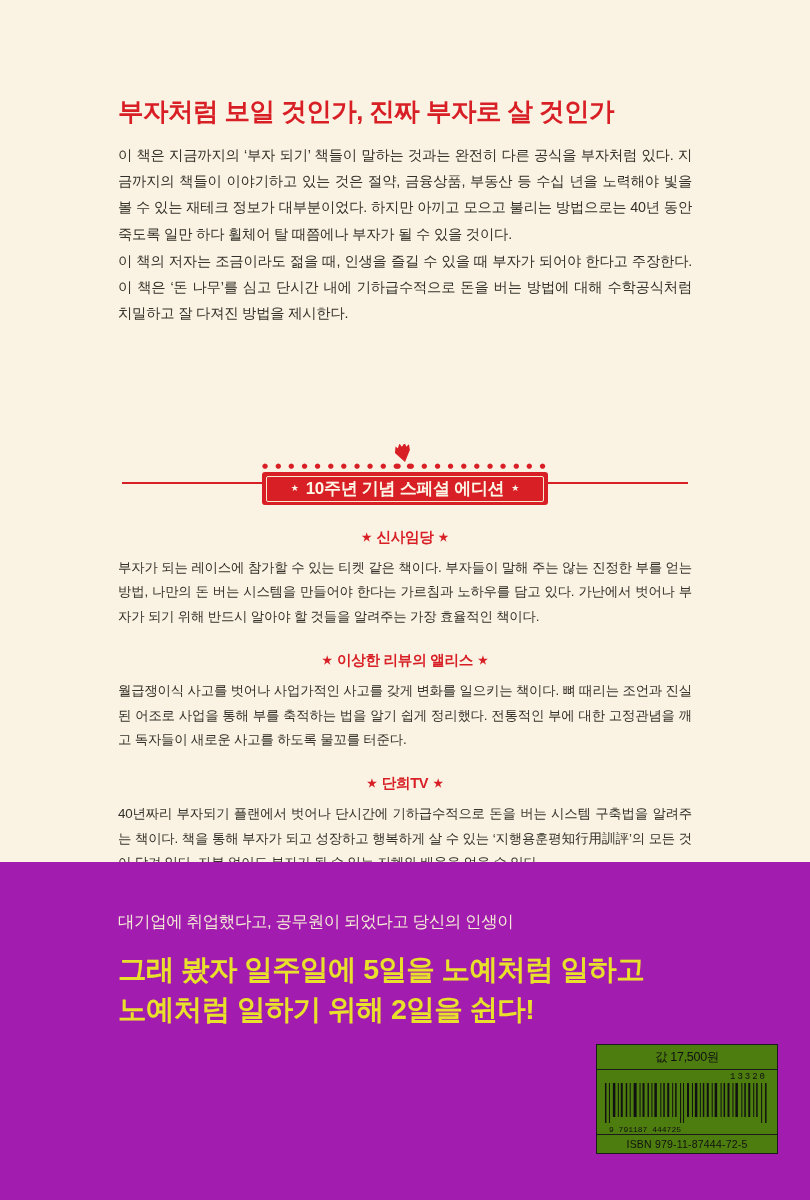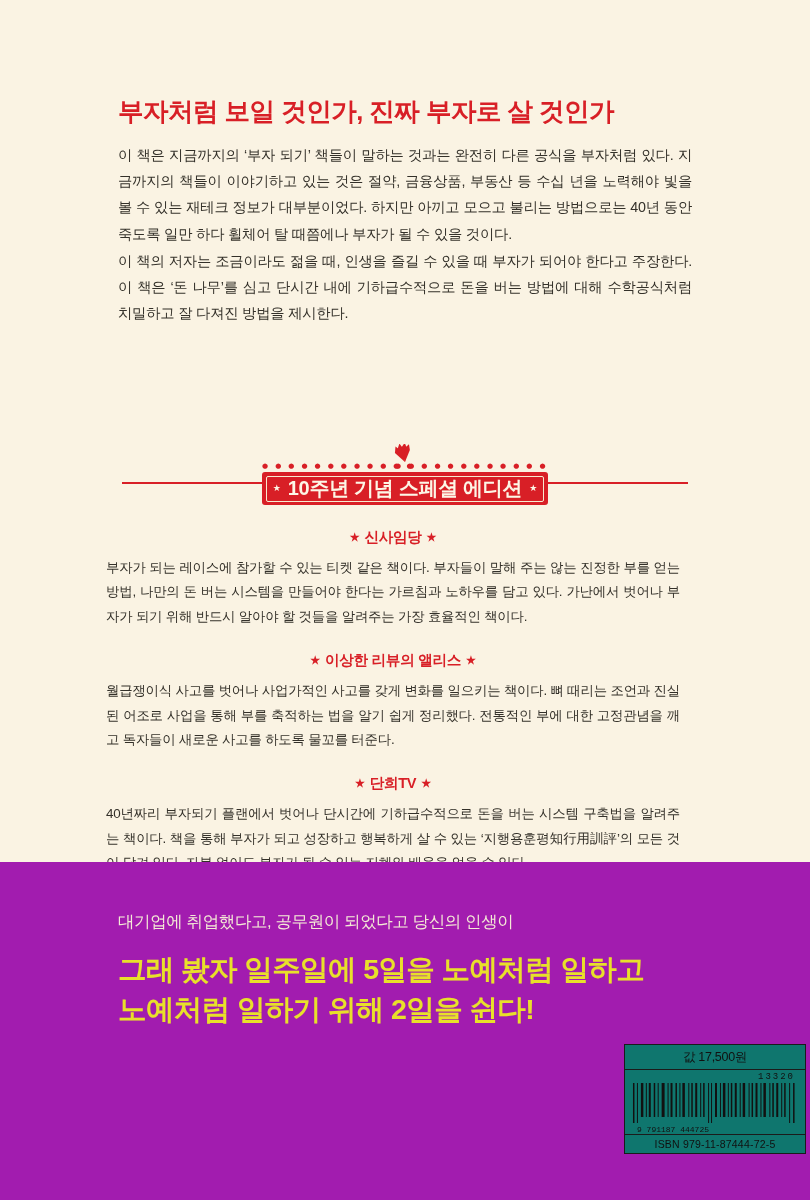--- a/index.html
+++ b/index.html
@@ -122,37 +122,37 @@
     position: absolute;
     left: 4px; top: 3.5px; right: 4px; bottom: 3.5px;
     border: 1.2px solid #f7ead0;
     border-radius: 2px;
     display: flex;
     align-items: center;
     justify-content: center;
   }
   .ribbon-text {
     color: #fdf6e6;
-    font-size: 20px;
+    font-size: 17px;
     font-weight: bold;
     letter-spacing: -0.3px;
     white-space: nowrap;
   }
   .ribbon-star {
     color: #fdf6e6;
     font-size: 9px;
     margin: 0 7px;
     position: relative;
     top: -1px;
   }
 
   
   .reviews {
     position: absolute;
-    left: 106px;
+    left: 118px;
     top: 528px;
     width: 574px;
   }
   .review-block { margin-bottom: 22px; }
   .review-block:last-child { margin-bottom: 0; }
 
   .review-title {
     text-align: center;
     color: #d81f26;
     font-size: 14.6px;
@@ -199,24 +199,24 @@
     font-size: 28.5px;
     font-weight: bold;
     line-height: 1.42;
     letter-spacing: -0.6px;
     margin: 0;
   }
 
   
   .isbn-box {
     position: absolute;
-    right: 4px;
+    right: 32px;
     bottom: 46px;
     width: 182px;
-    background: #0f766e;
+    background: #4d7c0f;
     border: 1px solid #1b1b1b;
     box-sizing: border-box;
     padding: 0;
   }
   .isbn-price {
     font-size: 12.5px;
     color: #111;
     text-align: center;
     padding: 4px 0 3px 0;
     border-bottom: 1px solid #1b1b1b;

